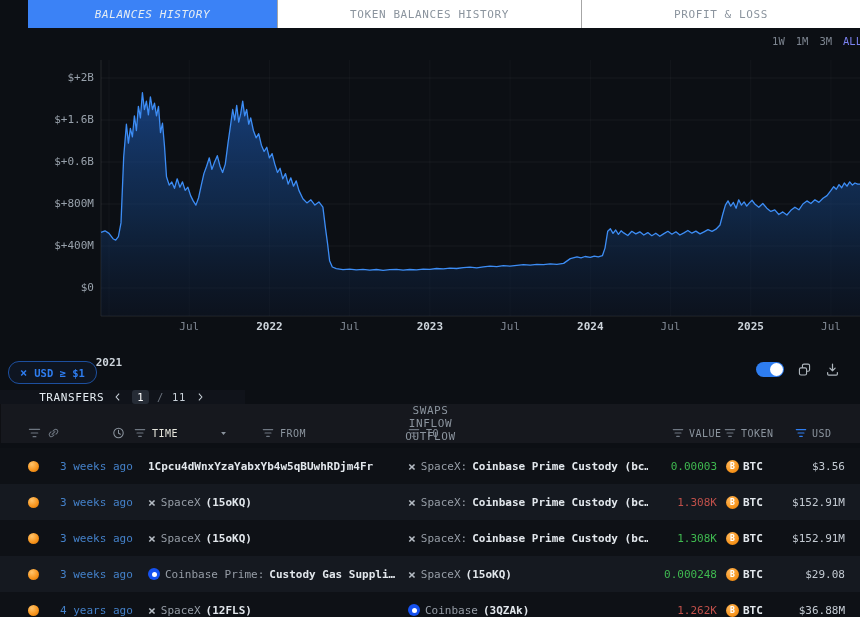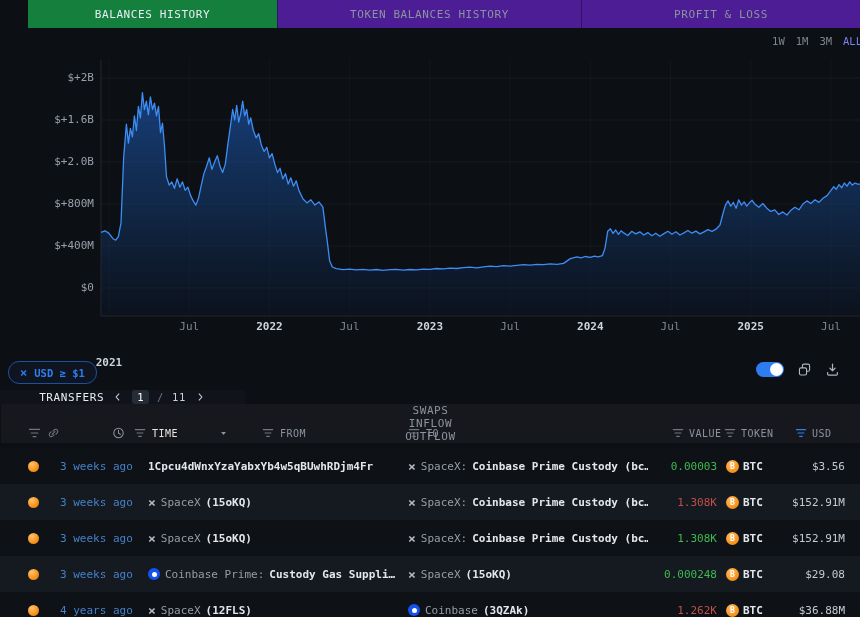--- a/index.html
+++ b/index.html
@@ -3,22 +3,22 @@
 <meta charset="utf-8">
 <style>
   html,body{margin:0;padding:0;background:#0c0f14;}
   #app{position:relative;width:860px;height:617px;overflow:hidden;background:#0c0f14;
        font-family:"DejaVu Sans Mono",monospace;color:#c9d1d9;-webkit-font-smoothing:antialiased;}
   svg{display:block}
   
   .topbar{position:absolute;top:0;left:0;width:860px;height:28px;display:flex;background:#0c0f14;}
   .topbar .spacer{width:28px;background:#0c0f14;}
   .ttab{display:flex;align-items:center;justify-content:center;font-size:11px;letter-spacing:.6px;
-        color:#8b949e;background:#4c1d95;cursor:pointer;border-left:1px solid rgba(0,0,0,.35);}
-  .ttab.active{background:#15803d;color:#e6edf3;border-left:none;}
+        color:#8b949e;background:#ffffff;cursor:pointer;border-left:1px solid rgba(0,0,0,.35);}
+  .ttab.active{background:#3b82f6;color:#e6edf3;border-left:none;font-style:italic;}
   .ttab.t1{width:249px}.ttab.t2{width:303px}.ttab.t3{flex:1}
   
   .chart-panel{position:absolute;top:28px;left:16px;width:860px;height:317px;}
   .ranges{position:absolute;top:7px;right:14px;display:flex;gap:11px;font-size:10.5px;color:#7d8590;z-index:3;}
   .ranges span{cursor:pointer}
   .ranges .sel{color:#7b82f0;}
   .plot-svg{position:absolute;top:0;left:0;}
   .ylab{position:absolute;font-size:11px;color:#98a1ab;right:782px;white-space:nowrap;}
   .xlab{position:absolute;top:292px;font-size:11px;transform:translateX(-50%);white-space:nowrap;}
   .xlab.major{color:#cdd4db;font-weight:bold;}
@@ -119,21 +119,21 @@
         <line x1="85" y1="260" x2="848" y2="260" stroke="rgba(255,255,255,0.05)" stroke-width="1"></line>
         <line x1="85" y1="32" x2="85" y2="288" stroke="rgba(255,255,255,0.10)" stroke-width="1"></line>
         <line x1="848" y1="32" x2="848" y2="288" stroke="rgba(255,255,255,0.07)" stroke-width="1"></line>
         <line x1="85" y1="288" x2="848" y2="288" stroke="rgba(255,255,255,0.10)" stroke-width="1"></line>
         <path d="M85,288 L85.0,204.3L89.0,202.8L93.0,205.4L97.0,210.7L99.7,212.2L102.4,208.6L105.0,194.9L107.7,128.8L110.4,96.2L112.4,115.1L114.4,100.4L116.4,108.8L118.4,87.8L120.4,102.5L122.4,78.3L124.4,89.9L126.4,64.7L128.4,81.5L130.4,73.1L132.4,86.8L134.4,68.9L136.5,81.5L138.5,75.2L140.5,87.8L142.5,78.3L144.5,104.6L146.5,95.2L148.5,118.3L150.5,148.7L153.2,157.1L155.8,153.9L158.5,160.3L161.2,150.8L163.9,159.2L166.5,153.9L169.2,162.4L171.9,159.2L174.6,167.6L177.2,172.9L179.9,177.1L182.6,169.7L185.3,157.1L187.9,145.6L190.6,138.2L193.3,129.8L195.9,141.4L198.6,134.0L201.3,127.7L204.0,138.2L206.6,144.5L209.3,136.1L212.0,115.1L214.7,96.2L216.7,81.5L218.7,92.0L220.7,77.3L222.7,94.1L224.7,85.7L226.7,73.1L228.7,87.8L230.7,81.5L232.7,96.2L234.7,89.9L237.4,102.5L240.1,109.8L242.7,105.7L245.4,117.2L248.1,123.5L250.8,119.3L253.4,129.8L256.1,125.6L258.8,136.1L261.5,144.5L264.1,140.3L266.8,150.8L269.5,145.6L272.2,156.1L274.8,149.8L277.5,158.2L280.2,152.9L282.9,162.4L286.9,170.8L290.9,174.9L294.9,171.8L298.9,177.1L302.9,173.9L306.9,179.2L309.6,201.2L311.6,215.9L313.6,232.7L316.3,239.0L320.3,240.6L327.0,241.6L333.7,241.1L340.3,241.9L347.0,241.3L353.7,242.2L360.4,241.5L367.1,242.4L373.8,241.7L380.5,241.3L387.1,242.2L393.8,241.5L400.5,241.9L407.2,241.1L413.9,241.3L420.6,240.5L427.3,240.9L433.9,240.1L440.6,240.5L447.3,239.6L454.0,239.2L460.7,239.8L467.4,238.8L474.0,238.2L480.7,238.6L487.4,237.7L494.1,238.2L500.8,237.3L507.5,236.7L514.2,237.1L520.8,236.3L527.5,236.7L534.2,235.8L540.9,236.3L547.6,235.4L554.3,230.6L561.0,228.9L565.0,229.8L569.0,228.5L574.3,229.3L578.3,228.1L582.3,228.9L586.4,227.7L589.0,220.1L591.7,203.3L594.4,200.7L597.0,205.4L599.7,202.0L602.4,206.4L605.1,202.8L607.7,204.9L611.8,207.5L615.8,203.3L619.8,205.9L623.8,203.8L627.8,207.0L631.8,204.6L635.8,207.7L639.8,205.2L643.8,208.3L647.9,205.6L651.9,203.3L655.9,206.2L659.9,203.8L663.9,207.0L667.9,204.9L671.9,202.5L675.9,205.2L679.9,203.1L684.0,205.9L688.0,203.8L692.0,201.7L696.0,203.3L700.0,201.2L704.0,197.0L706.7,186.5L709.4,177.1L712.0,172.9L714.7,178.1L717.4,174.4L720.1,180.2L722.7,171.8L725.4,177.1L728.1,173.9L730.7,178.1L733.4,174.9L736.1,172.3L738.8,176.0L742.8,179.2L746.8,175.5L750.8,180.2L754.8,183.4L758.8,181.8L762.8,186.5L766.8,183.9L770.9,187.0L774.9,182.3L778.9,179.2L782.9,181.8L786.9,176.0L790.9,172.9L794.9,175.5L798.9,171.8L802.9,174.4L807.0,170.2L811.0,167.6L815.0,162.4L817.7,158.7L820.3,161.3L823.0,156.6L825.7,159.7L828.3,155.0L831.0,158.2L833.7,153.9L836.4,157.1L839.0,155.0L841.7,156.1L848,156.1 L848,288 Z" fill="url(#ag)" stroke="none"></path>
         <path d="M85.0,204.3L89.0,202.8L93.0,205.4L97.0,210.7L99.7,212.2L102.4,208.6L105.0,194.9L107.7,128.8L110.4,96.2L112.4,115.1L114.4,100.4L116.4,108.8L118.4,87.8L120.4,102.5L122.4,78.3L124.4,89.9L126.4,64.7L128.4,81.5L130.4,73.1L132.4,86.8L134.4,68.9L136.5,81.5L138.5,75.2L140.5,87.8L142.5,78.3L144.5,104.6L146.5,95.2L148.5,118.3L150.5,148.7L153.2,157.1L155.8,153.9L158.5,160.3L161.2,150.8L163.9,159.2L166.5,153.9L169.2,162.4L171.9,159.2L174.6,167.6L177.2,172.9L179.9,177.1L182.6,169.7L185.3,157.1L187.9,145.6L190.6,138.2L193.3,129.8L195.9,141.4L198.6,134.0L201.3,127.7L204.0,138.2L206.6,144.5L209.3,136.1L212.0,115.1L214.7,96.2L216.7,81.5L218.7,92.0L220.7,77.3L222.7,94.1L224.7,85.7L226.7,73.1L228.7,87.8L230.7,81.5L232.7,96.2L234.7,89.9L237.4,102.5L240.1,109.8L242.7,105.7L245.4,117.2L248.1,123.5L250.8,119.3L253.4,129.8L256.1,125.6L258.8,136.1L261.5,144.5L264.1,140.3L266.8,150.8L269.5,145.6L272.2,156.1L274.8,149.8L277.5,158.2L280.2,152.9L282.9,162.4L286.9,170.8L290.9,174.9L294.9,171.8L298.9,177.1L302.9,173.9L306.9,179.2L309.6,201.2L311.6,215.9L313.6,232.7L316.3,239.0L320.3,240.6L327.0,241.6L333.7,241.1L340.3,241.9L347.0,241.3L353.7,242.2L360.4,241.5L367.1,242.4L373.8,241.7L380.5,241.3L387.1,242.2L393.8,241.5L400.5,241.9L407.2,241.1L413.9,241.3L420.6,240.5L427.3,240.9L433.9,240.1L440.6,240.5L447.3,239.6L454.0,239.2L460.7,239.8L467.4,238.8L474.0,238.2L480.7,238.6L487.4,237.7L494.1,238.2L500.8,237.3L507.5,236.7L514.2,237.1L520.8,236.3L527.5,236.7L534.2,235.8L540.9,236.3L547.6,235.4L554.3,230.6L561.0,228.9L565.0,229.8L569.0,228.5L574.3,229.3L578.3,228.1L582.3,228.9L586.4,227.7L589.0,220.1L591.7,203.3L594.4,200.7L597.0,205.4L599.7,202.0L602.4,206.4L605.1,202.8L607.7,204.9L611.8,207.5L615.8,203.3L619.8,205.9L623.8,203.8L627.8,207.0L631.8,204.6L635.8,207.7L639.8,205.2L643.8,208.3L647.9,205.6L651.9,203.3L655.9,206.2L659.9,203.8L663.9,207.0L667.9,204.9L671.9,202.5L675.9,205.2L679.9,203.1L684.0,205.9L688.0,203.8L692.0,201.7L696.0,203.3L700.0,201.2L704.0,197.0L706.7,186.5L709.4,177.1L712.0,172.9L714.7,178.1L717.4,174.4L720.1,180.2L722.7,171.8L725.4,177.1L728.1,173.9L730.7,178.1L733.4,174.9L736.1,172.3L738.8,176.0L742.8,179.2L746.8,175.5L750.8,180.2L754.8,183.4L758.8,181.8L762.8,186.5L766.8,183.9L770.9,187.0L774.9,182.3L778.9,179.2L782.9,181.8L786.9,176.0L790.9,172.9L794.9,175.5L798.9,171.8L802.9,174.4L807.0,170.2L811.0,167.6L815.0,162.4L817.7,158.7L820.3,161.3L823.0,156.6L825.7,159.7L828.3,155.0L831.0,158.2L833.7,153.9L836.4,157.1L839.0,155.0L841.7,156.1L848,156.1" fill="none" stroke="#3d8df5" stroke-width="1.3" stroke-linejoin="round"></path>
       </svg>
     <div id="ylabels">
         <div class="ylab" style="top: 43px;">$+2B</div>
         <div class="ylab" style="top: 85px;">$+1.6B</div>
-        <div class="ylab" style="top: 127px;">$+2.0B</div>
+        <div class="ylab" style="top: 127px;">$+0.6B</div>
         <div class="ylab" style="top: 169px;">$+800M</div>
         <div class="ylab" style="top: 211px;">$+400M</div>
         <div class="ylab" style="top: 253px;">$0</div>
       </div>
     <div id="xlabels">
         <div class="xlab major" style="left: 93px; margin-top: 36px;">2021</div>
         <div class="xlab minor" style="left: 173.22px;">Jul</div>
         <div class="xlab major" style="left: 253.44px;">2022</div>
         <div class="xlab minor" style="left: 333.66px;">Jul</div>
         <div class="xlab major" style="left: 413.88px;">2023</div>

